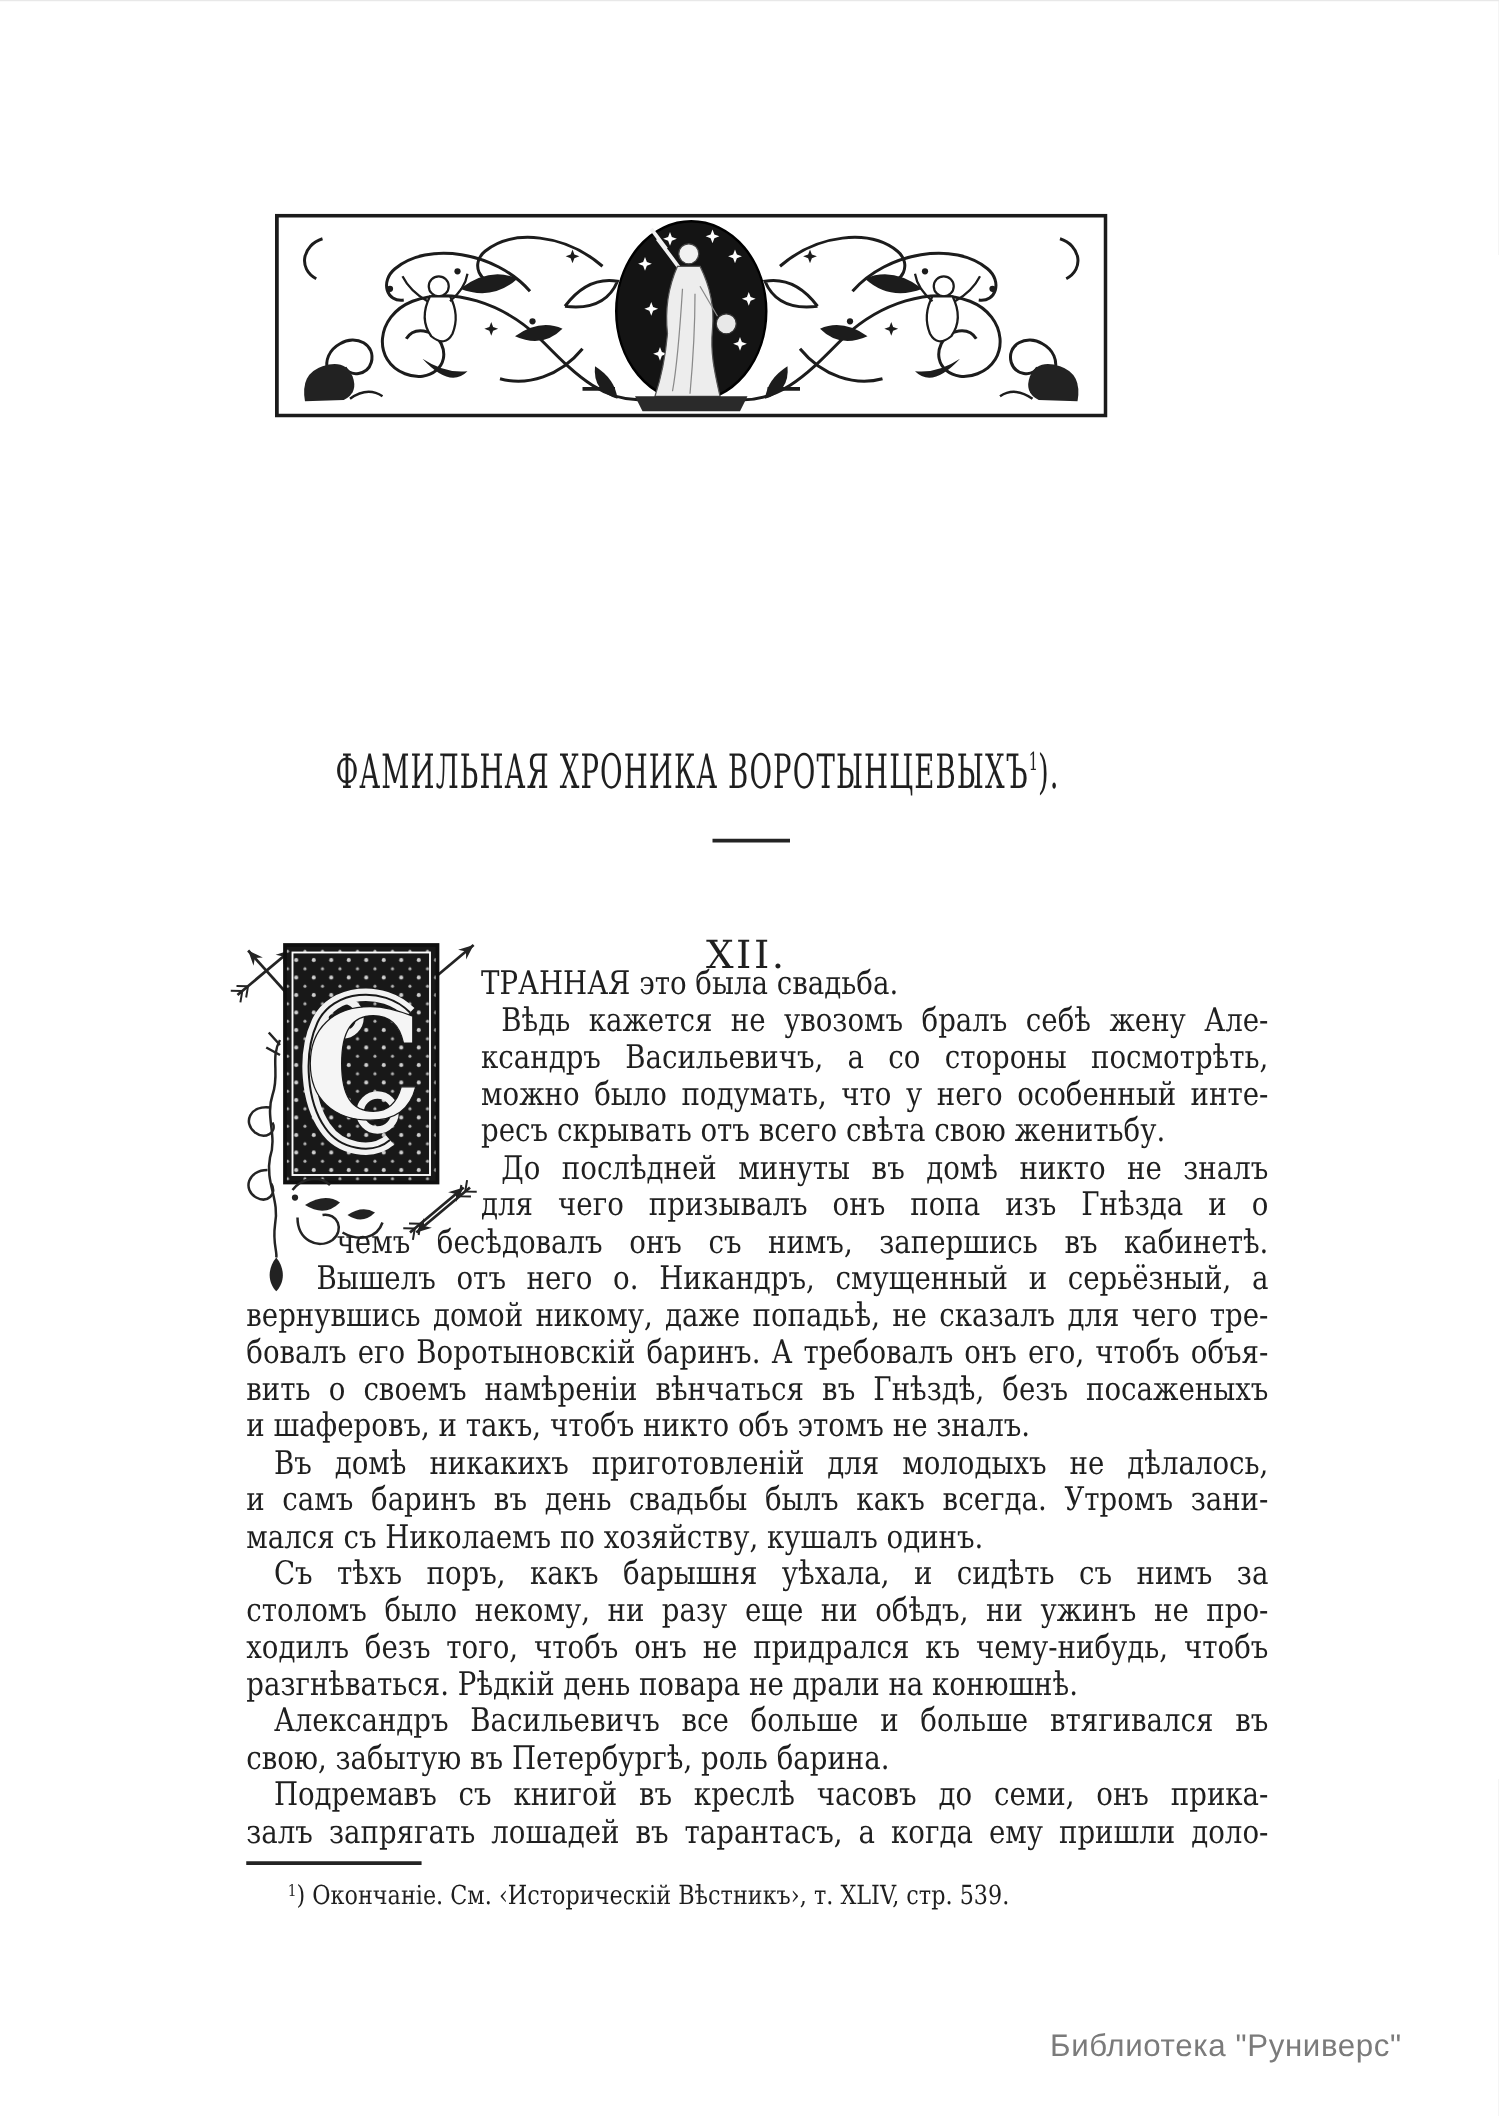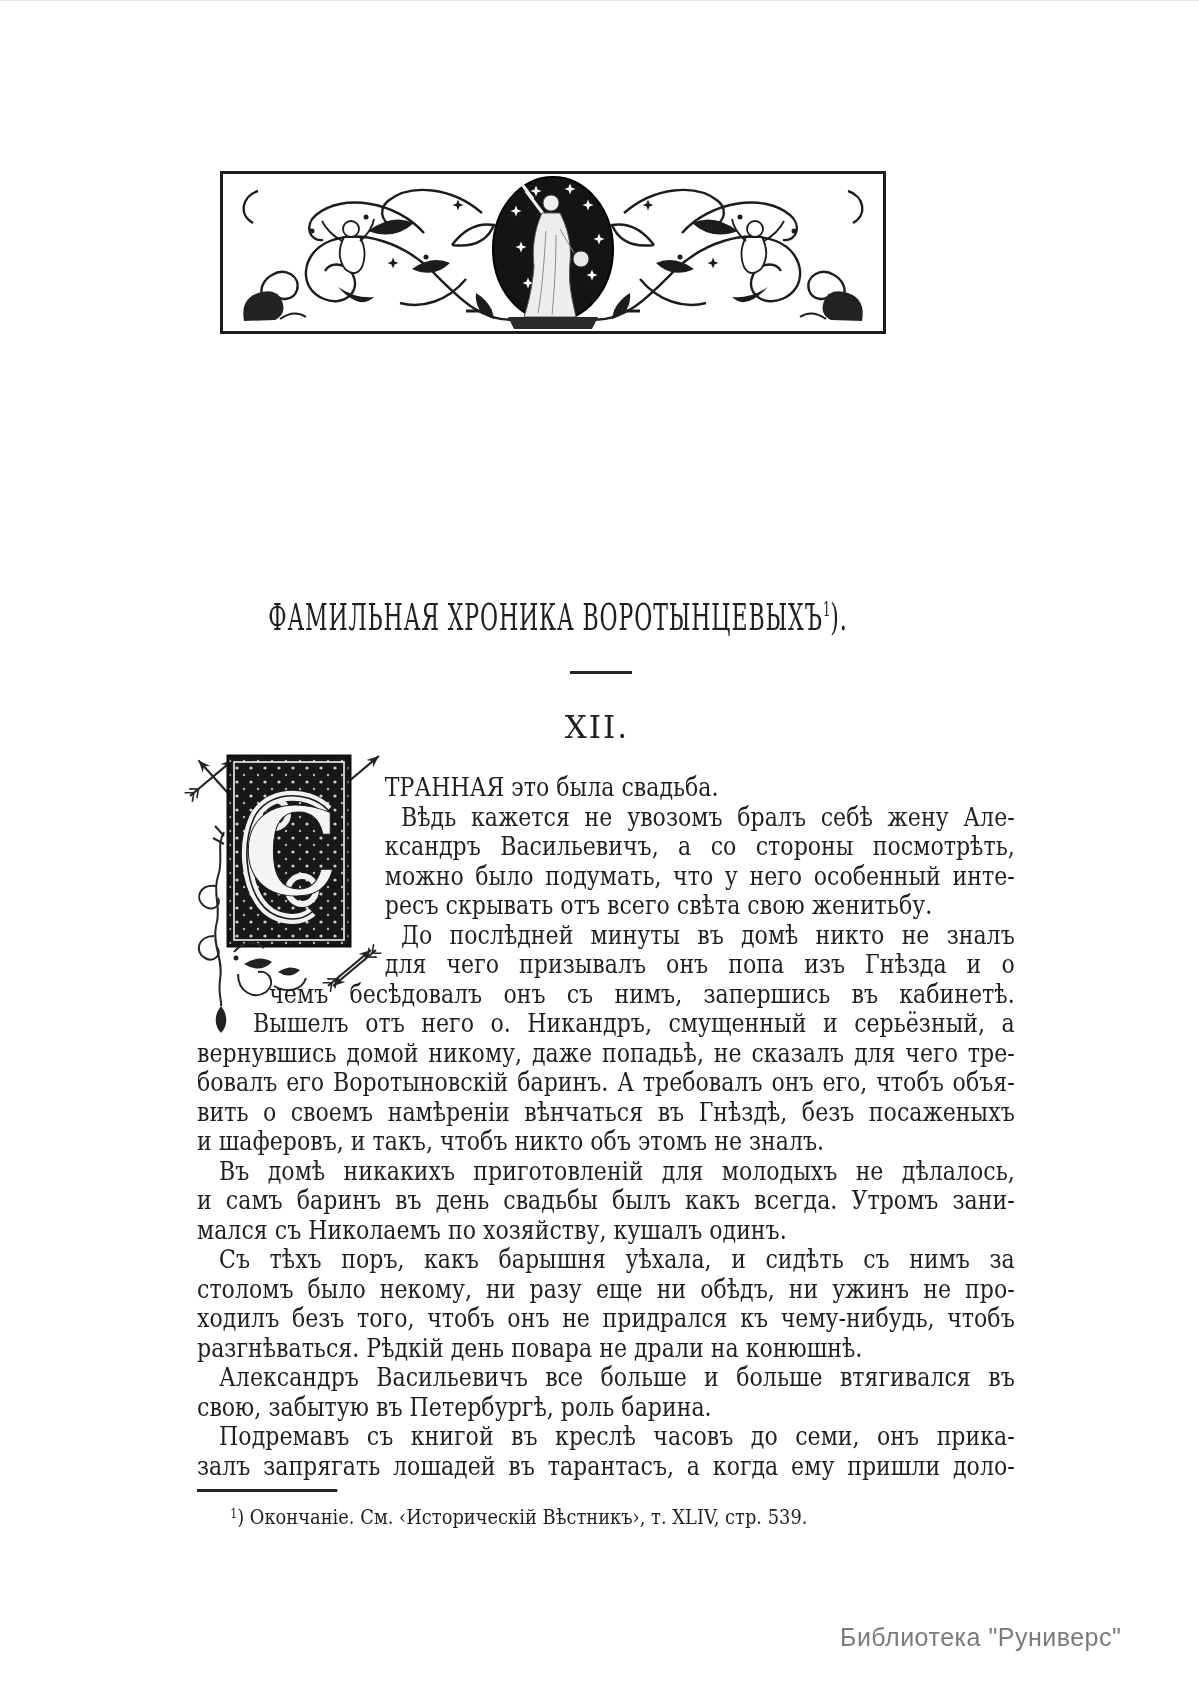--- a/index.html
+++ b/index.html
@@ -14,21 +14,21 @@
   #title{position:absolute; left:558px; top:594px; white-space:nowrap;}
   #title .t-inner{
     display:inline-block; transform:scaleX(0.58) translateX(-50%); transform-origin:0 0;
     font-size:38px; letter-spacing:1.5px; font-weight:normal;
   }
   #title sup{font-size:20px; letter-spacing:0; vertical-align:14px;}
   
   #title-rule{position:absolute; left:570px; top:670px; width:62px; height:3px; background:#242424;}
   
   #chapter{
-    position:absolute; left:597px; top:708px; transform:translateX(-50%);
+    position:absolute; left:597px; top:745px; transform:translateX(-50%);
     font-size:31px; letter-spacing:2px;
   }
   
   #dropcap{position:absolute; left:178px; top:735px;}
   
   #text-col{
     position:absolute; left:197px; top:772px; width:962px;
     transform:scaleX(0.85); transform-origin:0 0;
     font-size:26px; line-height:29.5px;
   }

